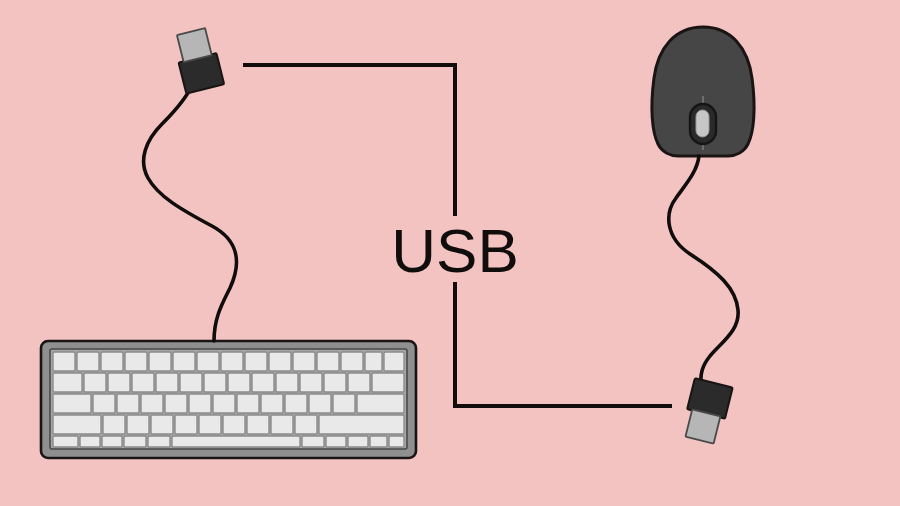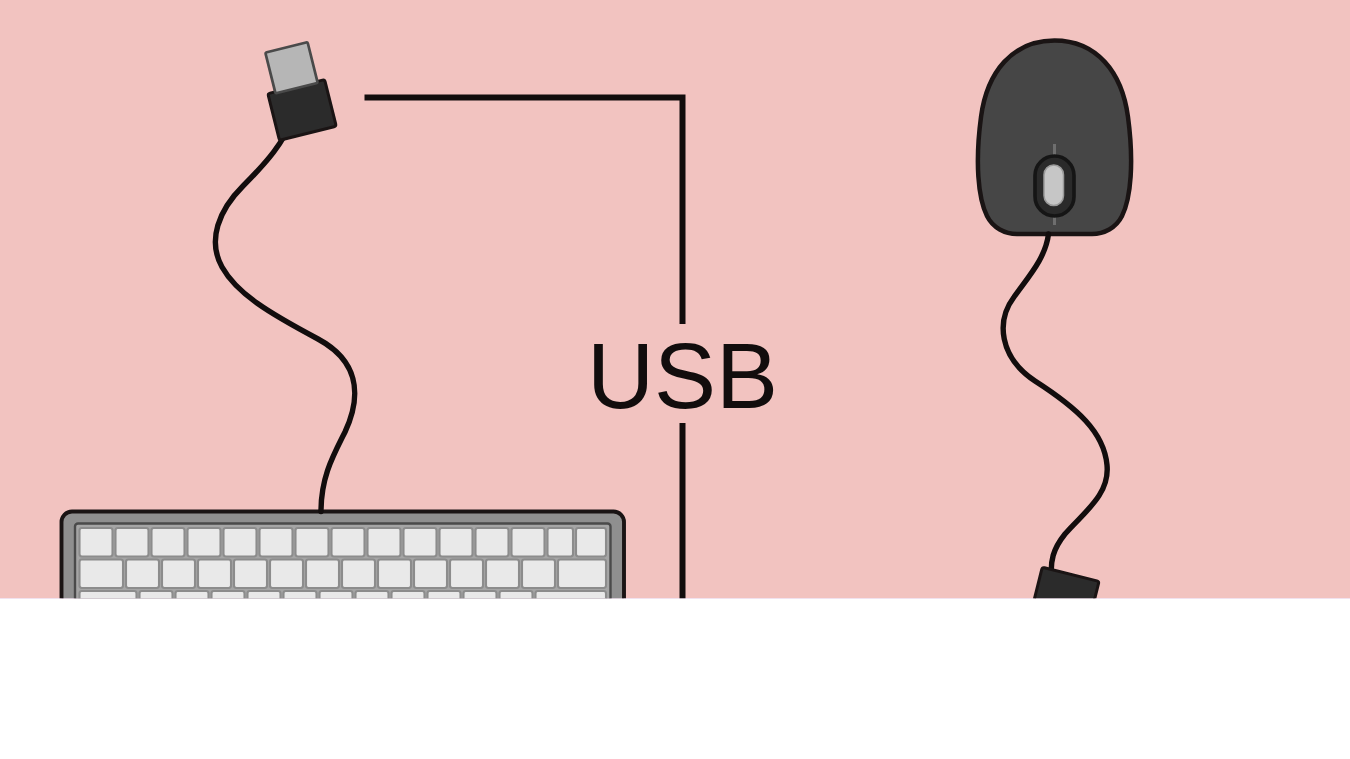--- a/index.html
+++ b/index.html
@@ -6,23 +6,23 @@
     margin: 0;
     padding: 0;
     background: #ffffff;
   }
   body {
     font-family: "Liberation Sans", sans-serif;
   }
   #scene {
     position: relative;
     width: 900px;
-    height: 399px;
+    height: 506px;
     overflow: hidden;
-    background: #c4b5fd;
+    background: #bef264;
   }
   #scene svg {
     display: block;
     width: 900px;
     height: 506px;
   }
   .usb-label {
     font-family: "Liberation Sans", sans-serif;
     font-size: 62px;
     font-weight: 400;

